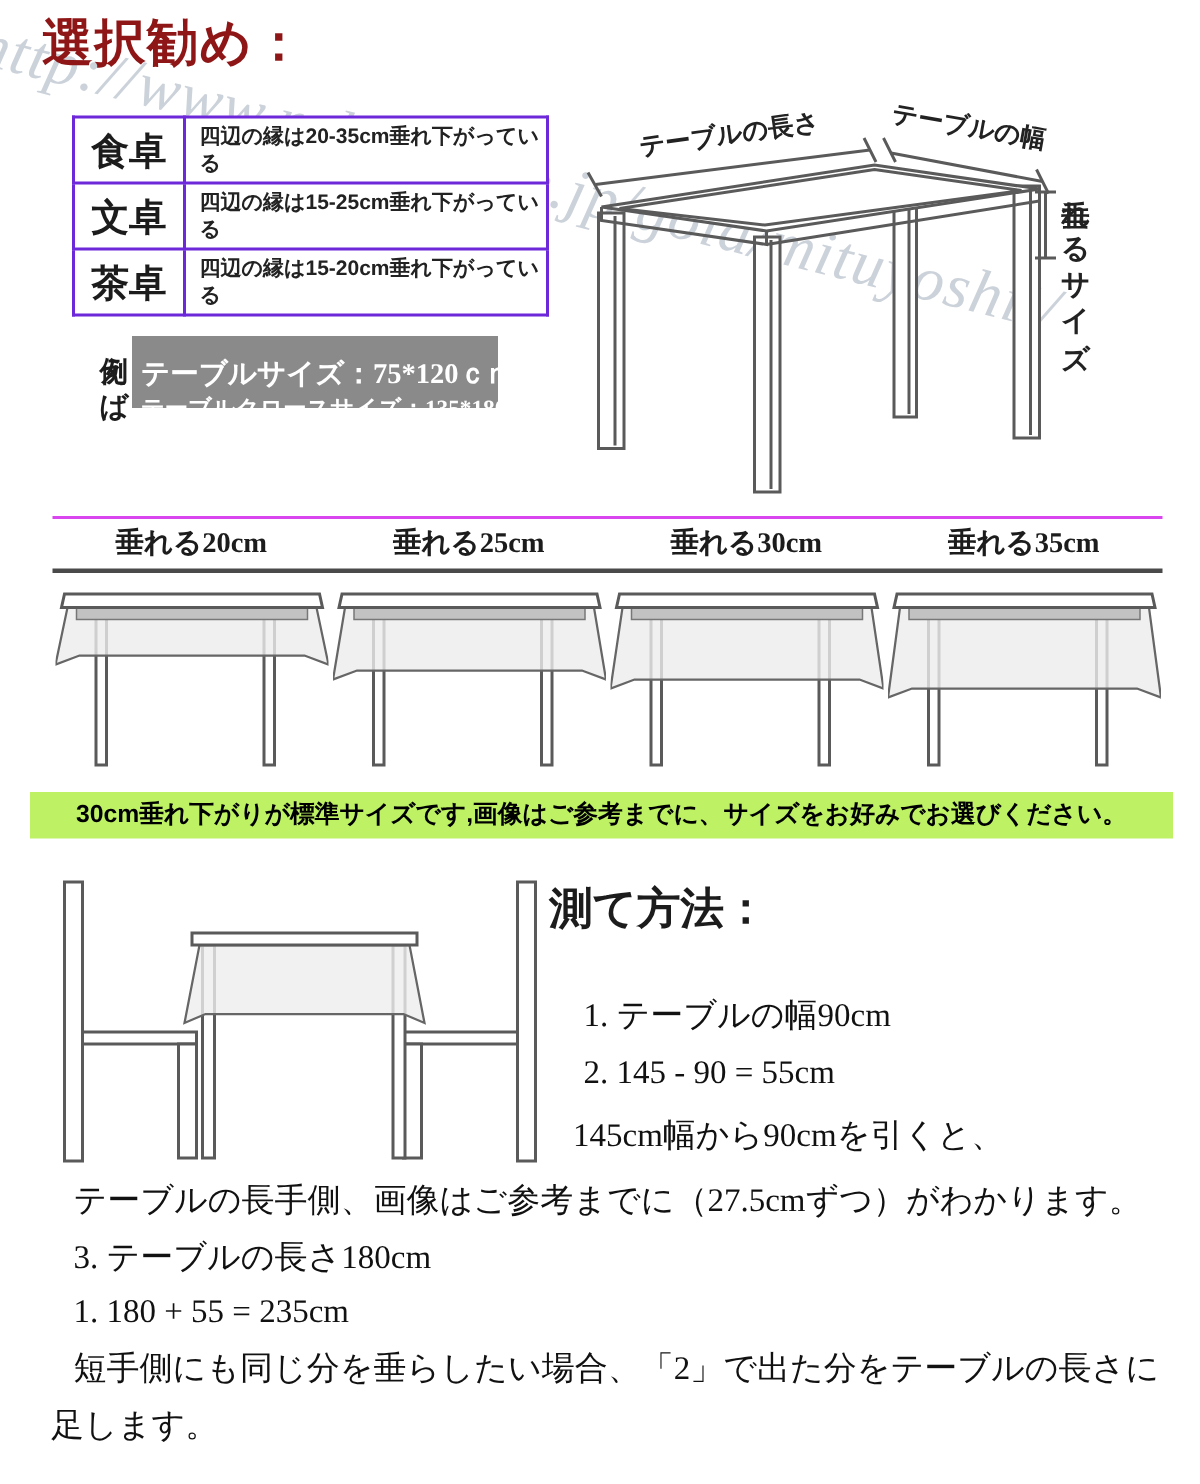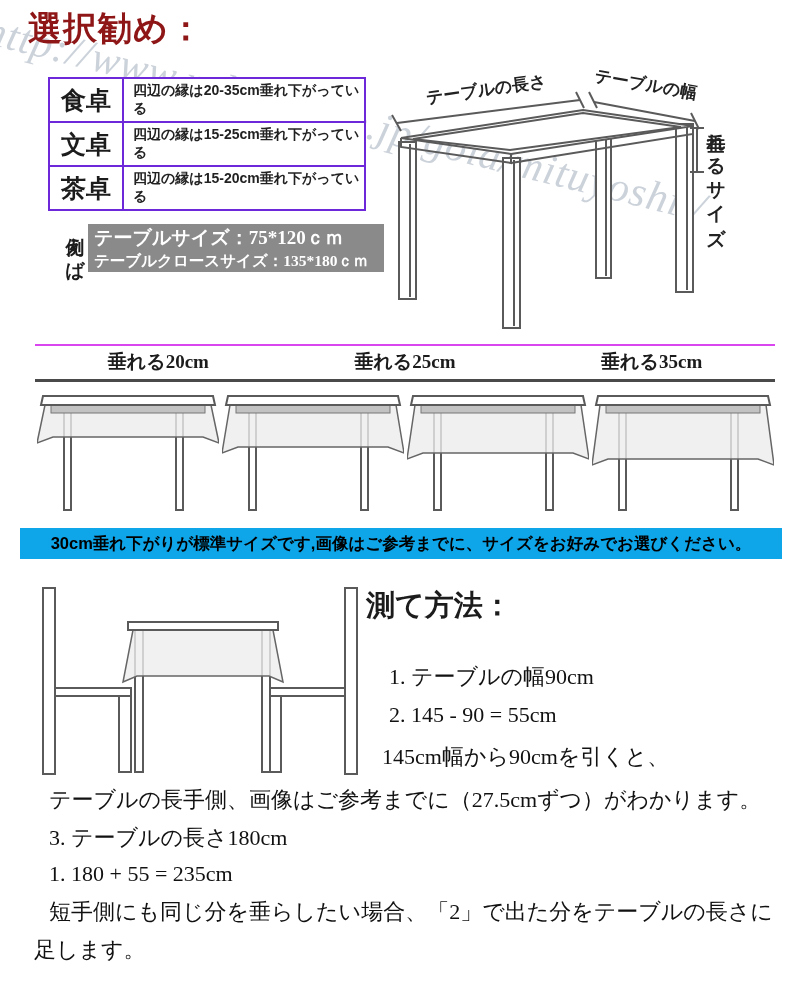--- a/index.html
+++ b/index.html
@@ -26,37 +26,37 @@
   .drop-label-vert{
     position:absolute;left:703px;top:118px;writing-mode:vertical-rl;text-orientation:upright;
     font-size:19px;font-weight:bold;letter-spacing:2px;color:#222;
   }
   
   .example-label{
     position:absolute;left:62px;top:223px;writing-mode:vertical-rl;text-orientation:upright;
     font-size:19px;font-weight:bold;letter-spacing:1px;
   }
   .example-box{
-    position:absolute;left:88px;top:224px;width:296px;height:48px;background:#8a8a8a;
-    color:#ffffff;padding:1px 6px;box-sizing:border-box;
+    position:absolute;left:88px;top:224px;width:244px;height:48px;background:#8a8a8a;
+    color:#ffffff;padding:13px 6px;box-sizing:border-box;
   }
   .example-box .line1{font-size:19px;font-weight:bold;line-height:25px;white-space:nowrap;}
   .example-box .line2{font-size:15.5px;font-weight:bold;line-height:21px;white-space:nowrap;}
   
   .drop-band{
     position:absolute;left:35px;top:344px;width:740px;
     border-top:2px solid #d946ef;border-bottom:3px solid #4a4a4a;
     display:flex;
   }
   .drop-band .cell{flex:1;text-align:center;font-size:19px;font-weight:bold;padding:3px 0 4px 0;}
   .illustrations{position:absolute;left:35px;top:392px;width:740px;display:flex;}
   .illustrations .cell{flex:1;display:flex;justify-content:center;}
   
   .notice{
-    position:absolute;left:20px;top:528px;width:762px;height:31px;background:#0ea5e9;
+    position:absolute;left:20px;top:528px;width:762px;height:31px;background:#bef264;
     color:#000;font-family:"Liberation Sans","DejaVu Sans",sans-serif;
     font-size:16.5px;font-weight:bold;text-align:center;line-height:31px;white-space:nowrap;
   }
   
   .scene-svg{position:absolute;left:25px;top:580px;}
   .measure-title{position:absolute;left:366px;top:586px;font-size:29px;font-weight:bold;}
   .t{position:absolute;font-size:22px;white-space:nowrap;color:#111;}
   .step1{left:389px;top:662px;}
   .step2{left:389px;top:702px;}
   .step2n{left:382px;top:742px;}
@@ -139,20 +139,21 @@
 
   <div class="example-label">例えば</div>
   <div class="example-box">
     <div class="line1">テーブルサイズ：75*120ｃｍ</div>
     <div class="line2">テーブルクロースサイズ：135*180ｃｍ</div>
   </div>
 
   <div class="drop-band">
     <div class="cell">垂れる20cm</div>
     <div class="cell">垂れる25cm</div>
+    <div class="cell">垂れる30cm</div>
     <div class="cell">垂れる35cm</div>
   </div>
 
   <div class="illustrations">
     <div class="cell">
       <svg width="182" height="130" viewBox="0 0 182 130">
         <rect class="white" x="27" y="14" width="7" height="104"></rect>
         <rect class="white" x="139" y="14" width="7" height="104"></rect>
         <polygon points="8,13 174,13 182,51 166,45 16,45 0,51" fill="#ececec" fill-opacity="0.8" stroke="#666" stroke-width="1.5"></polygon>
         <rect x="14" y="13" width="154" height="8" fill="#c2c2c2" stroke="#777" stroke-width="1"></rect>

